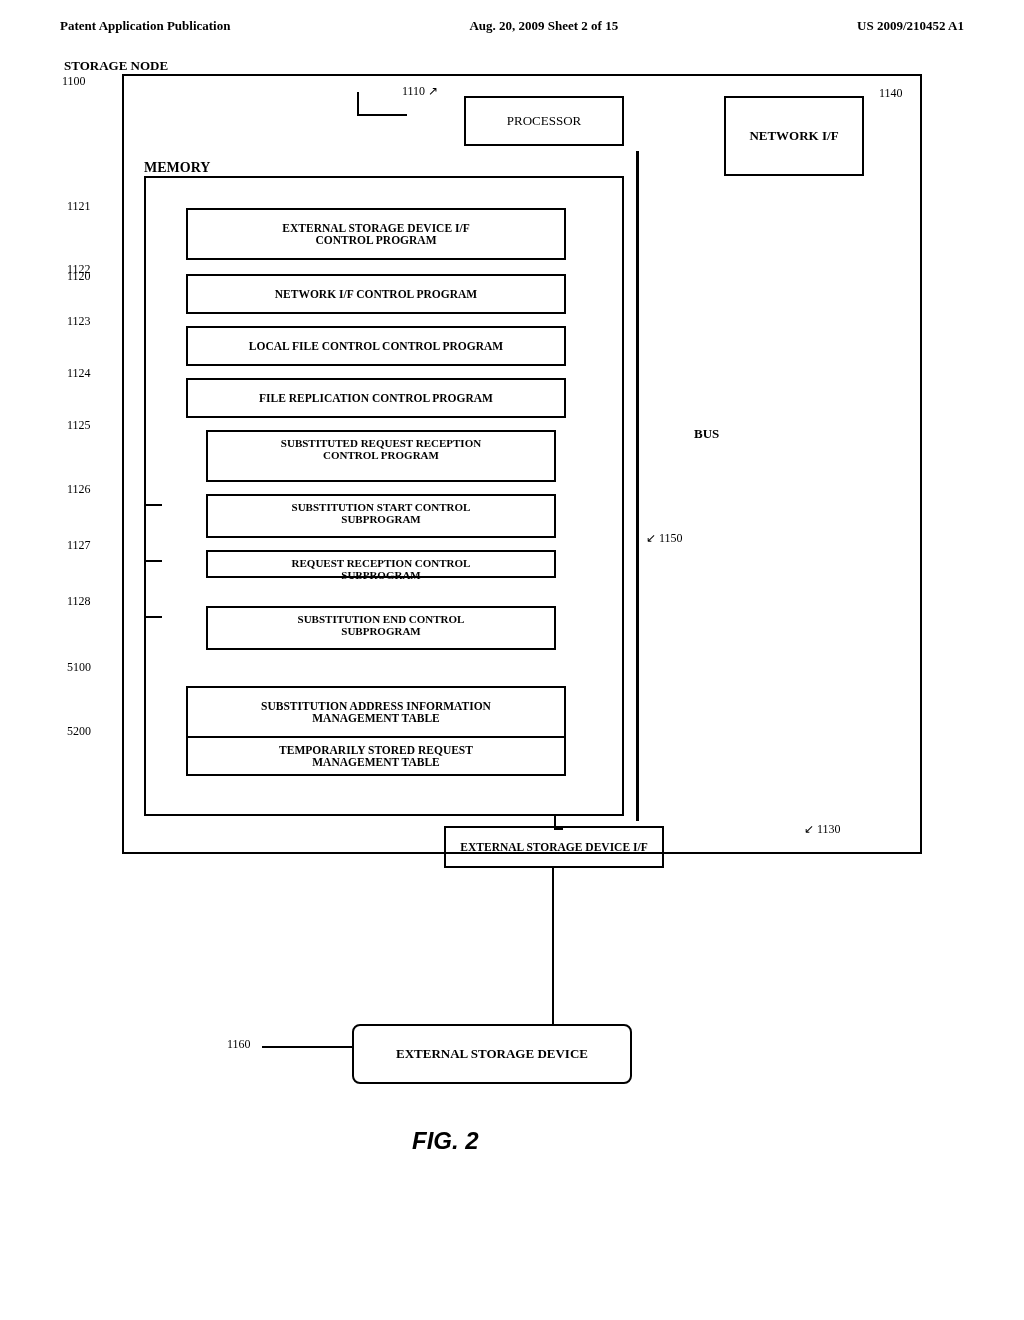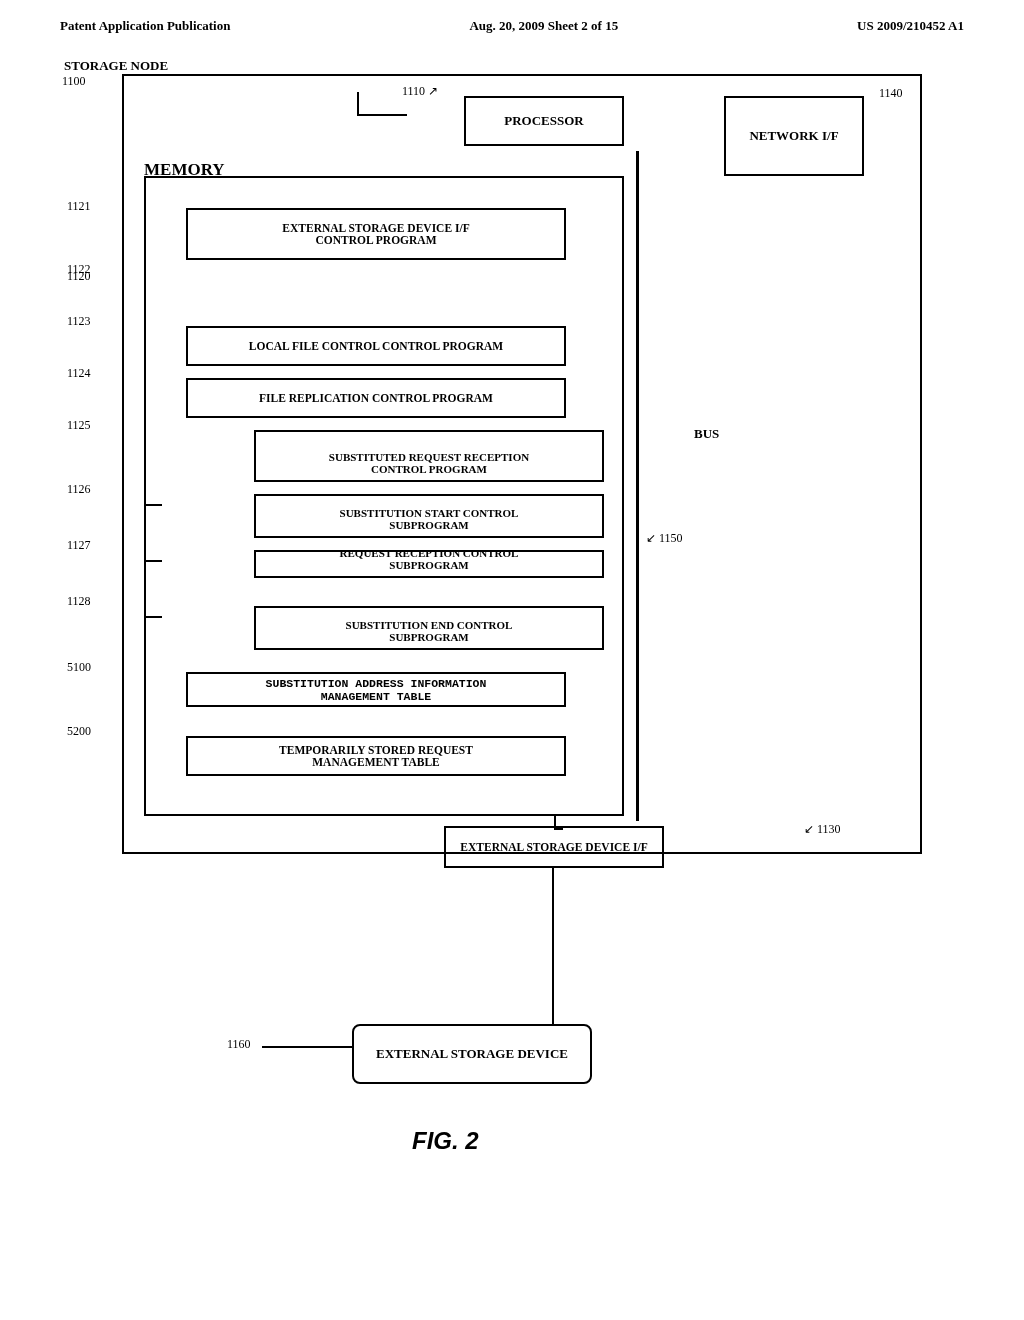--- a/index.html
+++ b/index.html
@@ -56,21 +56,21 @@
       width: 160px;
       height: 50px;
       border: 2px solid #000;
       display: flex;
       align-items: center;
       justify-content: center;
     }
 
     .processor-label {
       font-size: 13px;
-      font-weight: bold;
+      font-weight: normal;
       text-align: center;
     }
 
     
     .network-if-box {
       position: absolute;
       top: 20px;
       left: 600px;
       width: 140px;
       height: 80px;
@@ -92,21 +92,21 @@
       left: 20px;
       width: 480px;
       height: 640px;
       border: 2px solid #000;
     }
 
     .memory-label {
       position: absolute;
       top: -18px;
       left: -2px;
-      font-size: 17px;
+      font-size: 14px;
       font-weight: bold;
     }
 
     
     .prog-box {
       position: absolute;
       left: 40px;
       width: 380px;
       border: 2px solid #000;
       display: flex;
@@ -123,27 +123,26 @@
     .box-1123 { top: 148px; height: 40px; }
     .box-1124 { top: 200px; height: 40px; }
 
     
     .sub-box {
       position: absolute;
       left: 60px;
       width: 350px;
       border: 2px solid #000;
       display: flex;
-      align-items: flex-end;
+      align-items: flex-start;
       justify-content: center;
       text-align: center;
       font-size: 11px;
       font-weight: bold;
       padding: 5px 4px;
-      margin-left: 48px;
     }
 
     .box-1125 { top: 252px; height: 52px; }
     .box-1126 { top: 316px; height: 44px; }
     .box-1127 { top: 372px; height: 28px; }
     .box-1128 { top: 428px; height: 44px; }
 
     
     .table-box {
       position: absolute;
@@ -152,21 +151,21 @@
       border: 2px solid #000;
       display: flex;
       align-items: center;
       justify-content: center;
       text-align: center;
       font-size: 11.5px;
       font-weight: bold;
       padding: 6px 4px;
     }
 
-    .box-5100 { top: 494px; height: 35px; font-family: Liberation Mono, monospace; }
+    .box-5100 { top: 508px; height: 52px; }
     .box-5200 { top: 558px; height: 40px; }
 
     
     .ref-label {
       position: absolute;
       font-size: 12px;
     }
 
     
     .bus-label {
@@ -201,21 +200,21 @@
       text-align: center;
       font-size: 11.5px;
       font-weight: bold;
     }
 
     
     .ext-device-box {
       position: absolute;
       top: 950px;
       left: 290px;
-      width: 240px;
+      width: 280px;
       height: 60px;
       border: 2px solid #000;
       border-radius: 8px;
       display: flex;
       align-items: center;
       justify-content: center;
       font-size: 13px;
       font-weight: bold;
     }
 
@@ -270,20 +269,23 @@
 
     <span class="ref-label" style="top: 8px; left: 278px;">1110 ↗</span>
 
     <div class="memory-box">
       <span class="memory-label">MEMORY</span>
 
       <div class="prog-box box-1121">
         <span>EXTERNAL STORAGE DEVICE I/F<br>CONTROL PROGRAM</span>
       </div>
 
+      <div class="prog-box box-1122">
+        <span>NETWORK I/F CONTROL PROGRAM</span>
+      </div>
 
       <div class="prog-box box-1123">
         <span>LOCAL FILE CONTROL CONTROL PROGRAM</span>
       </div>
 
       <div class="prog-box box-1124">
         <span>FILE REPLICATION CONTROL PROGRAM</span>
       </div>
 
       <div class="sub-box box-1125">

